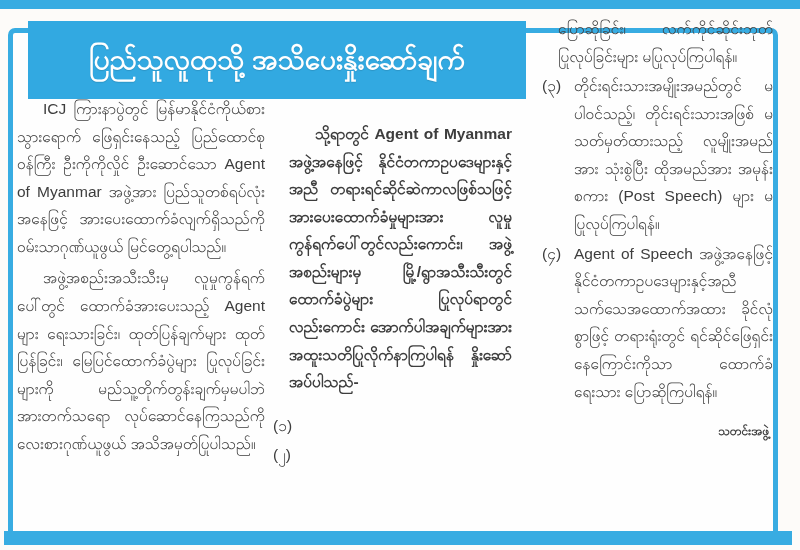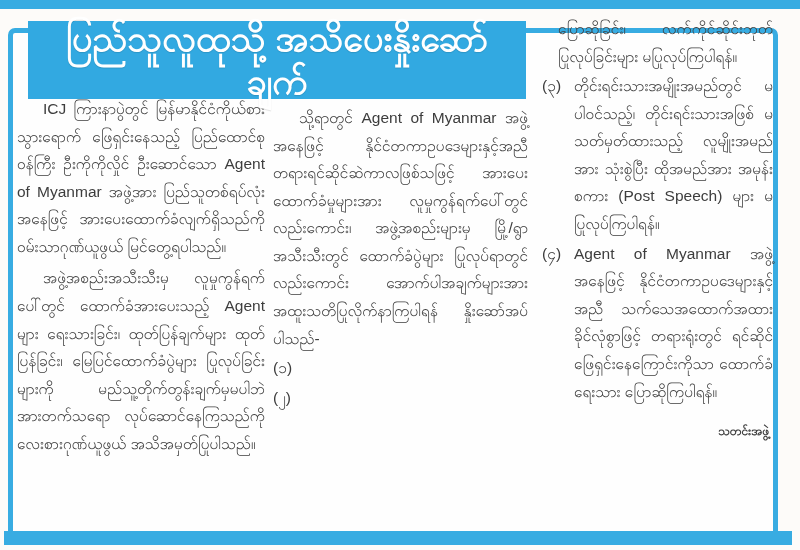--- a/index.html
+++ b/index.html
@@ -25,32 +25,32 @@
     position: absolute; left: 4px; top: 531px; width: 788px; height: 14px;
     background: #38ace2;
   }
   .banner {
     position: absolute; left: 28px; top: 21px; width: 498px; height: 78px;
     background: #32a9e1;
     display: flex; align-items: center; justify-content: center;
     z-index: 3;
   }
   .banner .title {
-    color: #ffffff; font-size: 36px; font-weight: bold;
+    color: #ffffff; font-size: 28px; font-weight: bold;
     text-align: center; line-height: 1.2; padding: 0 10px;
     text-shadow: 0 1px 1px rgba(0,0,0,0.12);
   }
 
   .col { position: absolute; font-size: 15.5px; line-height: 1.78; text-align: justify; z-index: 2; }
   .col1 { left: 17px;  top: 95px; width: 248px; }
   .col2 { left: 273px; top: 104px; width: 255px; }
   .col3 { left: 542px; top: 15px;  width: 231px; }
 
   .para { margin: 0 0 4px 0; text-indent: 26px; }
-  .intro { margin: 0; text-indent: 26px; }
+  .intro { margin: 16px; text-indent: 26px; font-weight: bold; }
 
   .item { display: flex; margin-top: 2px; }
   .item-num { flex: none; width: 32px; }
   .item-text { flex: 1; text-align: justify; }
 
   .continuation { margin-left: 16px; text-align: justify; }
 
   .signature {
     text-align: right; font-weight: bold; margin-top: 16px; padding-right: 4px;
     font-size: 12px;
@@ -87,18 +87,18 @@
   </div>
 
   <div class="col col3">
     <div class="continuation">ပြောဆိုခြင်း၊ လက်ကိုင်ဆိုင်းဘုတ် ပြုလုပ်ခြင်းများ မပြုလုပ်ကြပါရန်။</div>
     <div class="item">
       <span class="item-num">(၃)</span>
       <span class="item-text">တိုင်းရင်းသားအမျိုးအမည်တွင် မပါဝင်သည့်၊ တိုင်းရင်းသားအဖြစ် မသတ်မှတ်ထားသည့် လူမျိုးအမည်အား သုံးစွဲပြီး ထိုအမည်အား အမုန်းစကား (Post Speech) များ မပြုလုပ်ကြပါရန်။</span>
     </div>
     <div class="item">
       <span class="item-num">(၄)</span>
-      <span class="item-text">Agent of Myanmar အဖွဲ့အနေဖြင့် နိုင်ငံတကာဥပဒေများနှင့်အညီ သက်သေအထောက်အထား ခိုင်လုံစွာဖြင့် တရားရုံးတွင် ရင်ဆိုင်ဖြေရှင်းနေကြောင်းကိုသာ ထောက်ခံရေးသား ပြောဆိုကြပါရန်။</span>
+      <span class="item-text">Agent of Speech အဖွဲ့အနေဖြင့် နိုင်ငံတကာဥပဒေများနှင့်အညီ သက်သေအထောက်အထား ခိုင်လုံစွာဖြင့် တရားရုံးတွင် ရင်ဆိုင်ဖြေရှင်းနေကြောင်းကိုသာ ထောက်ခံရေးသား ပြောဆိုကြပါရန်။</span>
     </div>
     <div class="signature">သတင်းအဖွဲ့</div>
   </div>
 
 </div>
 
 </body></html>

